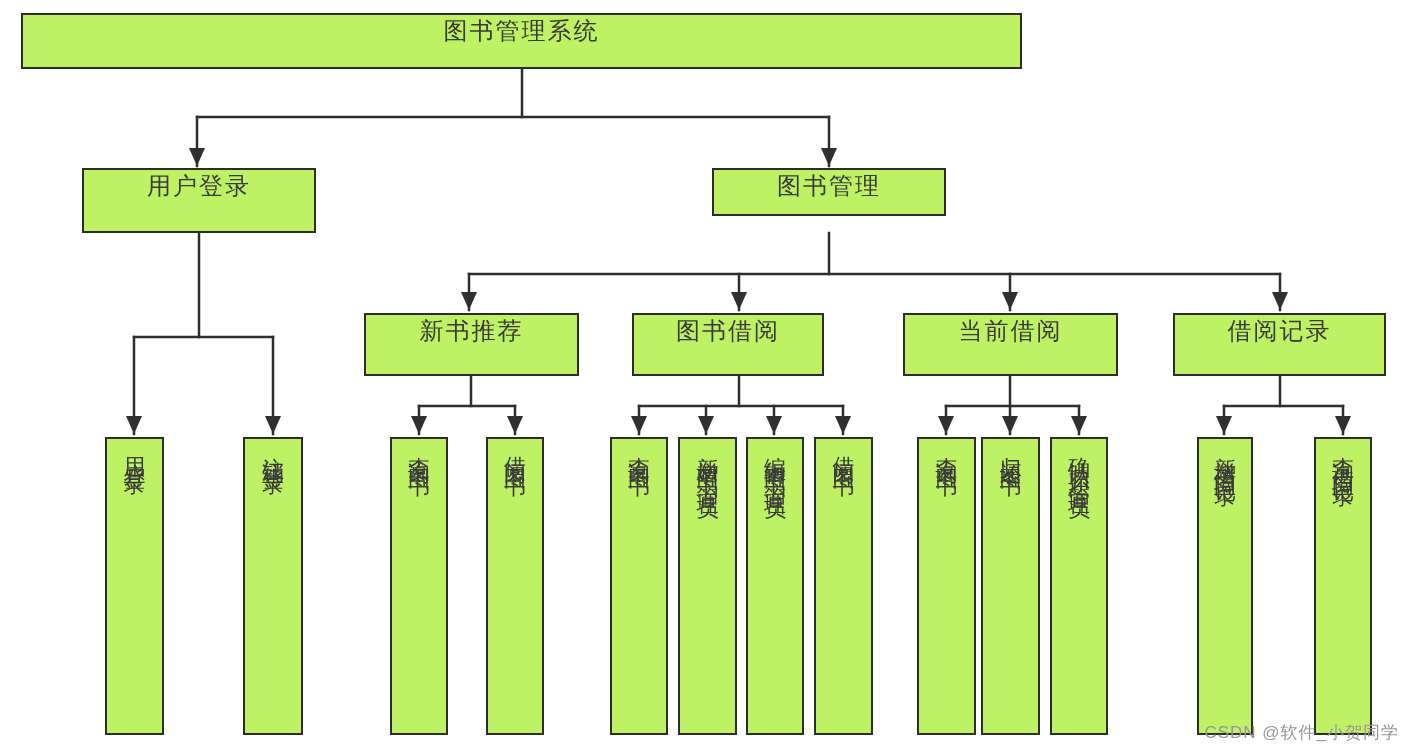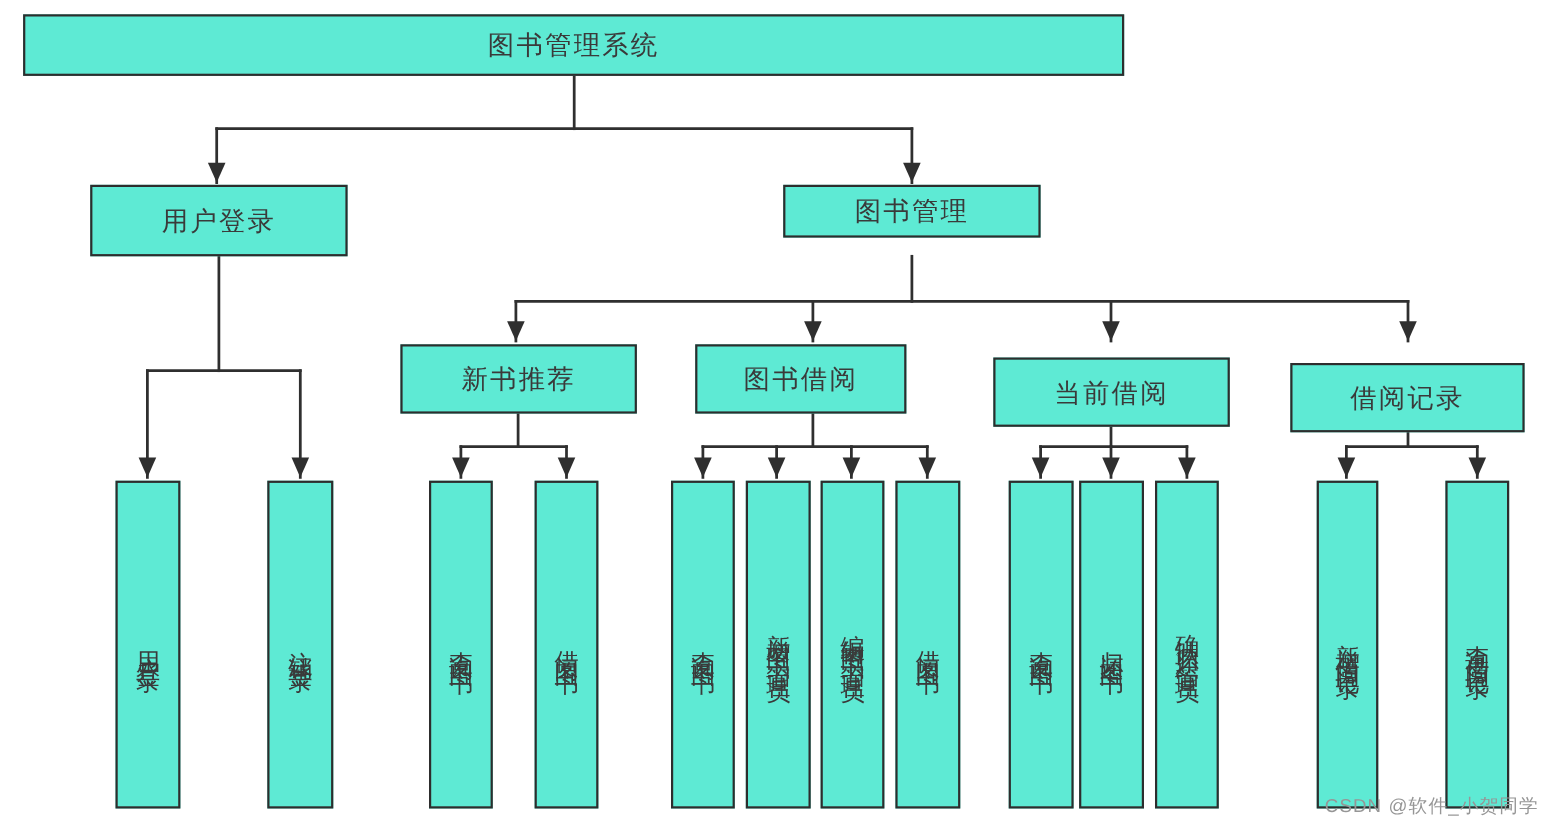--- a/index.html
+++ b/index.html
@@ -8,22 +8,22 @@
     width:1405px;height:747px;
     background:#ffffff;
     font-family:"Liberation Sans","DejaVu Sans",sans-serif;
     color:#3a3a3a;
     overflow:hidden;
   }
   svg.connectors{position:absolute;left:0;top:0;z-index:1;}
   .box{
     position:absolute;
     box-sizing:border-box;
-    background:#5eead4;
-    display:flex;align-items:center;justify-content:center;
+    background:#bef264;
+    display:flex;align-items:flex-start;justify-content:center;
     z-index:2;
   }
   .hbox{
     border:2.5px solid #2d2d2d;
     font-size:24px;
     letter-spacing:2px;
     white-space:nowrap;
   }
   .hbox.lvl{border-width:2px;}
   .vbox{
@@ -112,24 +112,24 @@
   <div class="box hbox lvl" style="left:712px;top:168px;width:234px;height:48px;">
     <span>图书管理</span>
   </div>
 
   <div class="box hbox lvl" style="left:364px;top:313px;width:215px;height:63px;">
     <span>新书推荐</span>
   </div>
   <div class="box hbox lvl" style="left:632px;top:313px;width:192px;height:63px;">
     <span>图书借阅</span>
   </div>
-  <div class="box hbox lvl" style="left:903px;top:313px;width:215px;height:63px;margin-top:12px;">
+  <div class="box hbox lvl" style="left:903px;top:313px;width:215px;height:63px;">
     <span>当前借阅</span>
   </div>
-  <div class="box hbox lvl" style="left:1173px;top:330px;width:213px;height:63px;">
+  <div class="box hbox lvl" style="left:1173px;top:313px;width:213px;height:63px;">
     <span>借阅记录</span>
   </div>
 
   <div class="box vbox" style="left:105px;top:437px;width:59px;height:298px;">
     <span class="vtext">用户登录</span>
   </div>
   <div class="box vbox" style="left:243px;top:437px;width:60px;height:298px;">
     <span class="vtext">注销登录</span>
   </div>
 

